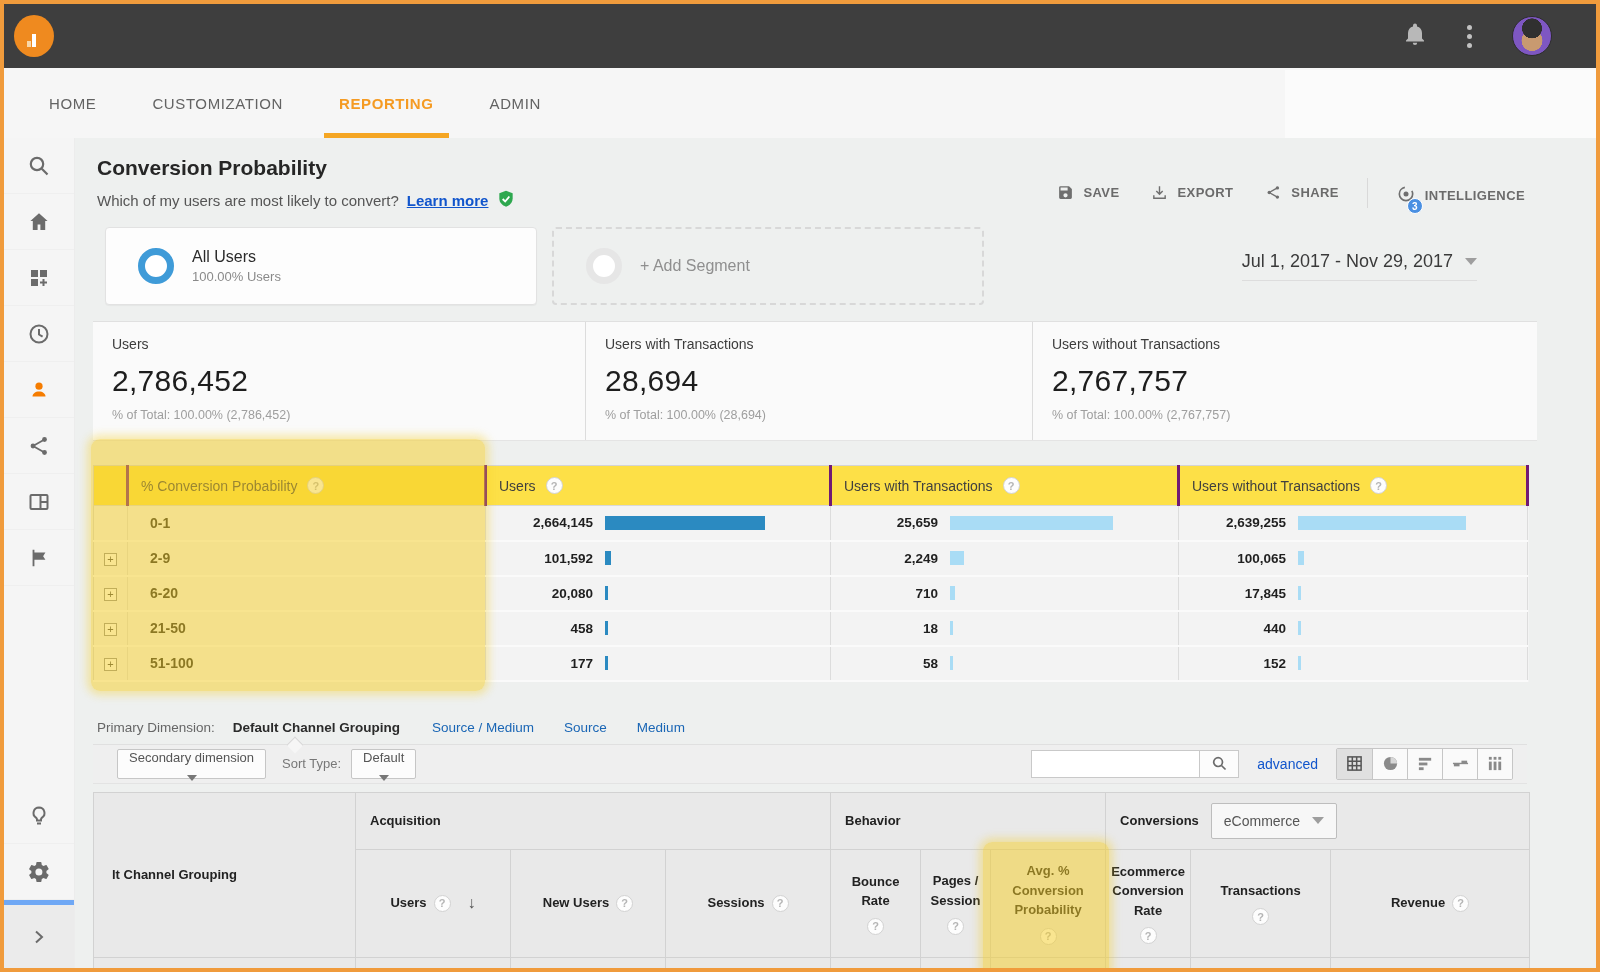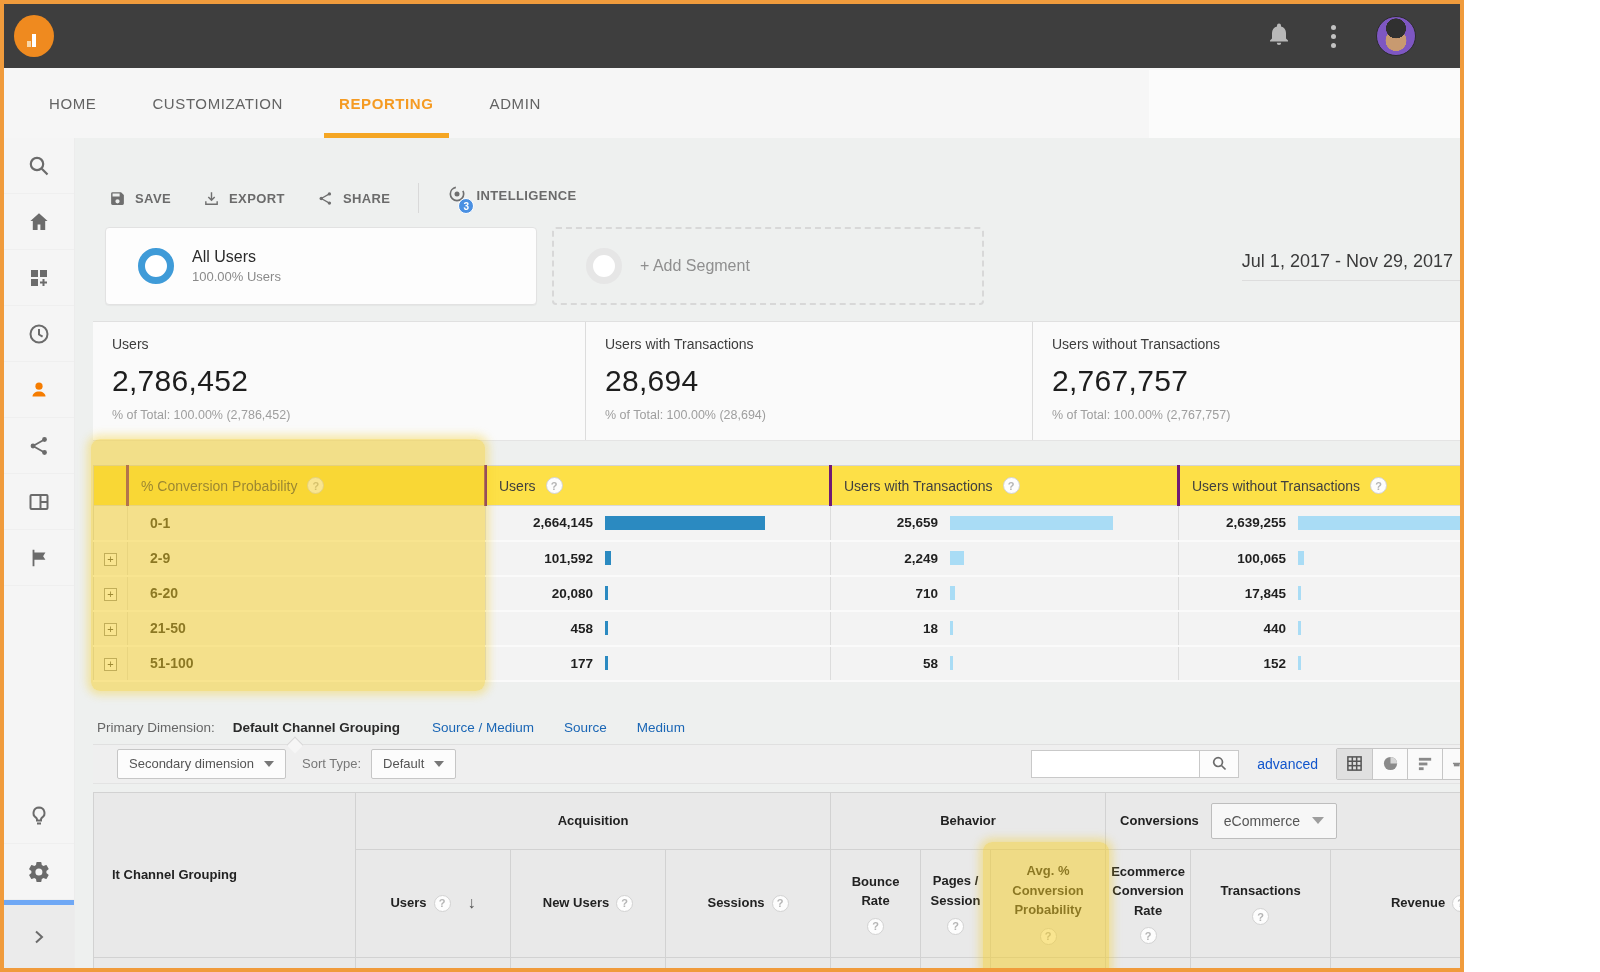--- a/index.html
+++ b/index.html
@@ -1,17 +1,17 @@
 <!DOCTYPE html>
 <html><head>
 <meta charset="utf-8">
 <style>
   * { margin:0; padding:0; box-sizing:border-box; }
   html,body { width:1600px; height:972px; font-family:"Liberation Sans","DejaVu Sans",sans-serif; }
-  .frame { position:relative; width:1464px; height:972px; border:4px solid #F09B3C; background:#EEF0EF; overflow:hidden; display:flex; flex-direction:column; }
+  .frame { position:relative; width:1600px; height:972px; border:4px solid #F09B3C; background:#EEF0EF; overflow:hidden; display:flex; flex-direction:column; }
 
   
   .topbar { flex:0 0 64px; background:#3E3E3E; display:flex; align-items:center; padding:0 44px 0 10px; }
   .ga-logo { width:40px; height:42px; border-radius:50%; background:#EF8A1F; display:flex; align-items:flex-end; justify-content:center; padding-bottom:9px; }
   .ga-logo svg { display:block; }
   .topbar-right { margin-left:auto; display:flex; align-items:center; gap:36px; }
   .kebab { display:flex; flex-direction:column; gap:4px; padding:4px; }
   .kebab i { width:5px; height:5px; border-radius:50%; background:#C2C2C2; }
   .avatar { width:40px; height:40px; border-radius:50%;
     background: radial-gradient(circle at 50% 30%, #303030 0 30%, transparent 31%),
@@ -34,21 +34,21 @@
   .side-collapse { flex:0 0 63px; background:#EBEBEB; display:flex; align-items:center; justify-content:center; cursor:pointer; }
 
   .main { flex:1; position:relative; overflow:hidden; }
   .content { padding:18px 0 0 18px; }
 
   
   .report-head { width:1444px; display:flex; align-items:flex-start; justify-content:space-between; padding-left:4px; }
   .rh-title { font-size:21px; font-weight:bold; color:#262626; }
   .rh-sub { margin-top:8px; font-size:15px; color:#555; display:flex; align-items:center; gap:8px; }
   .rh-sub a { color:#1155CC; font-weight:bold; }
-  .actions { display:flex; align-items:flex-end; gap:8px; margin-top:22px; }
+  .actions { display:flex; align-items:flex-start; gap:8px; margin-top:22px; }
   .action-btn { display:flex; align-items:center; gap:9px; font-size:13px; font-weight:bold; letter-spacing:.4px; color:#6B6B6B; padding:6px 12px; cursor:pointer; }
   .action-divider { width:1px; height:30px; background:#D9D9D9; margin:0 8px; }
   .intel-wrap { position:relative; }
   .intel-badge { position:absolute; right:-7px; bottom:-7px; width:16px; height:16px; border-radius:50%; background:#4A90E2; color:#fff; font-size:10px; font-weight:bold; display:flex; align-items:center; justify-content:center; border:1px solid #fff; }
 
   
   .segment-row { width:1444px; margin-top:14px; display:flex; align-items:center; }
   .seg-card { width:432px; height:78px; background:#FDFDFD; border:1px solid #E2E2E2; border-radius:4px; display:flex; align-items:center; padding-left:32px; gap:18px; margin-left:12px; box-shadow:0 1px 1px rgba(0,0,0,.04); cursor:pointer; }
   .seg-card.dashed { background:transparent; border:2px dashed #D8D8D8; box-shadow:none; margin-left:15px; }
   .donut { width:36px; height:36px; border-radius:50%; border:7px solid #3F9BD8; background:#fff; }
@@ -89,36 +89,36 @@
 
   
   .dim-row { margin-top:38px; padding-left:4px; display:flex; align-items:center; font-size:13.5px; }
   .dim-label { color:#666; margin-right:10px; }
   .dim-selected { font-weight:bold; color:#2B2B2B; margin-right:32px;padding-left:8px; }
   .dim-link { color:#1A66B5; margin-right:30px; cursor:pointer; }
 
   
   .toolbar { position:relative; width:1434px; margin-top:9px; height:40px; background:#EFEFEF; border-top:1px solid #E0E0E0; border-bottom:1px solid #E3E3E3; display:flex; align-items:center; padding:0 10px 0 24px; }
   .toolbar::before { content:""; position:absolute; top:-6px; left:196px; width:11px; height:11px; background:#F6F6F6; border-left:1px solid #D6D6D6; border-top:1px solid #D6D6D6; transform:rotate(45deg); }
-  .tb-btn { height:30px; background:#FCFCFC; border:1px solid #C6C6C6; border-radius:2px; color:#555; font-size:13px; padding:0 11px; display:inline-flex; align-items:center; gap:10px; cursor:pointer; }
+  .tb-btn { height:30px; background:#FCFCFC; border:1px solid #C6C6C6; border-radius:2px; color:#555; font-size:13px; padding:0 11px; display:inline-flex; align-items:center; gap:10px; cursor:pointer;flex-direction:column; }
   .tb-btn .caret-down { border-top-color:#777; border-left-width:5px; border-right-width:5px; border-top-width:6px; }
   .sort-label { color:#777; font-size:13px; margin:0 10px 0 16px; }
   .searchwrap { margin-left:auto; display:flex; align-items:center; }
   .search-input { width:168px; height:28px; border:1px solid #C9C9C9; border-right:none; background:#fff; padding:0 8px; font-size:13px; }
   .search-btn { width:40px; height:28px; border:1px solid #C9C9C9; background:#FCFCFC; display:flex; align-items:center; justify-content:center; cursor:pointer; }
   .adv-link { color:#1155CC; font-size:14px; margin:0 18px; cursor:pointer; }
   .viewgroup { display:flex; border:1px solid #C6C6C6; border-radius:2px; overflow:hidden; margin-right:4px; }
   .vbtn { width:35px; height:30px; display:flex; align-items:center; justify-content:center; border-left:1px solid #C6C6C6; background:#FAFAFA; cursor:pointer; }
   .vbtn:first-child { border-left:none; }
   .vbtn.active { background:#E0E0E0; }
 
   
   .data-table { width:1436px; margin-top:8px; border:1px solid #CFCFCF; table-layout:fixed; background:#E9E9E9; }
   .data-table th { background:#E9E9E9; border:1px solid #D2D2D2; font-size:13px; color:#222; }
-  .data-table .group-th { text-align:center; padding:10px 14px; height:52px; font-weight:bold; vertical-align:middle; }
+  .data-table .group-th { text-align:left; padding:10px 14px; height:52px; font-weight:bold; vertical-align:middle; }
   .data-table .sub-th { height:108px; text-align:center; vertical-align:middle; font-weight:bold; padding:4px 6px; }
   .data-table .dim-th { text-align:left; vertical-align:middle; font-weight:bold; padding-left:18px; overflow:hidden; white-space:nowrap; }
   .sub-inner { display:flex; align-items:center; justify-content:center; gap:7px; flex-wrap:wrap; line-height:1.5; }
   .sub-stack { flex-direction:column; gap:8px; }
   .sort-arrow { font-size:16px; color:#555; margin-left:10px; }
   .conv-group { display:flex; align-items:center; gap:12px; }
   .ecom-btn { height:36px; background:#F7F7F7; border:1px solid #BDBDBD; border-radius:2px; font-size:14px; color:#555; padding:0 12px; display:inline-flex; align-items:center; gap:12px; font-weight:normal; cursor:pointer; }
   .sliver td { height:12px; border:1px solid #D2D2D2; background:#E9E9E9; }
 
   
@@ -235,20 +235,33 @@
         <svg width="16" height="16" viewBox="0 0 16 16" fill="none" stroke="#6B6B6B" stroke-width="2">
             <polyline points="5,2.5 11,8 5,13.5"></polyline>
           </svg>
       </div>
     </div>
 
     <div class="main">
       <div class="content">
 
         <div class="report-head">
+          <div>
+            <div class="rh-title">Conversion Probability</div>
+            <div class="rh-sub">
+              <span>Which of my users are most likely to convert?</span>
+              <a href="#">Learn more</a>
+              <span>
+                <svg width="20" height="22" viewBox="0 0 24 24">
+                    <path d="M12 2l8 3v6.2c0 5-3.4 8.8-8 10-4.6-1.2-8-5-8-10V5z" fill="#2EA84F"></path>
+                    <polyline points="8,12 11,15 16,9" fill="none" stroke="#fff" stroke-width="2.2"></polyline>
+                  </svg>
+              </span>
+            </div>
+          </div>
           <div class="actions">
             <div class="action-btn">
               <svg width="17" height="17" viewBox="0 0 24 24">
                   <path d="M17 3H5a2 2 0 0 0-2 2v14a2 2 0 0 0 2 2h14a2 2 0 0 0 2-2V7l-4-4zm-5 16a3 3 0 1 1 0-6 3 3 0 0 1 0 6zm3-10H5V5h10v4z" fill="#6F6F6F"></path>
                 </svg>
               <span>SAVE</span>
             </div>
             <div class="action-btn">
               <svg width="17" height="17" viewBox="0 0 24 24" fill="none" stroke="#6F6F6F" stroke-width="2">
                   <path d="M12 3v11M7.5 10 12 14.5 16.5 10"></path>

